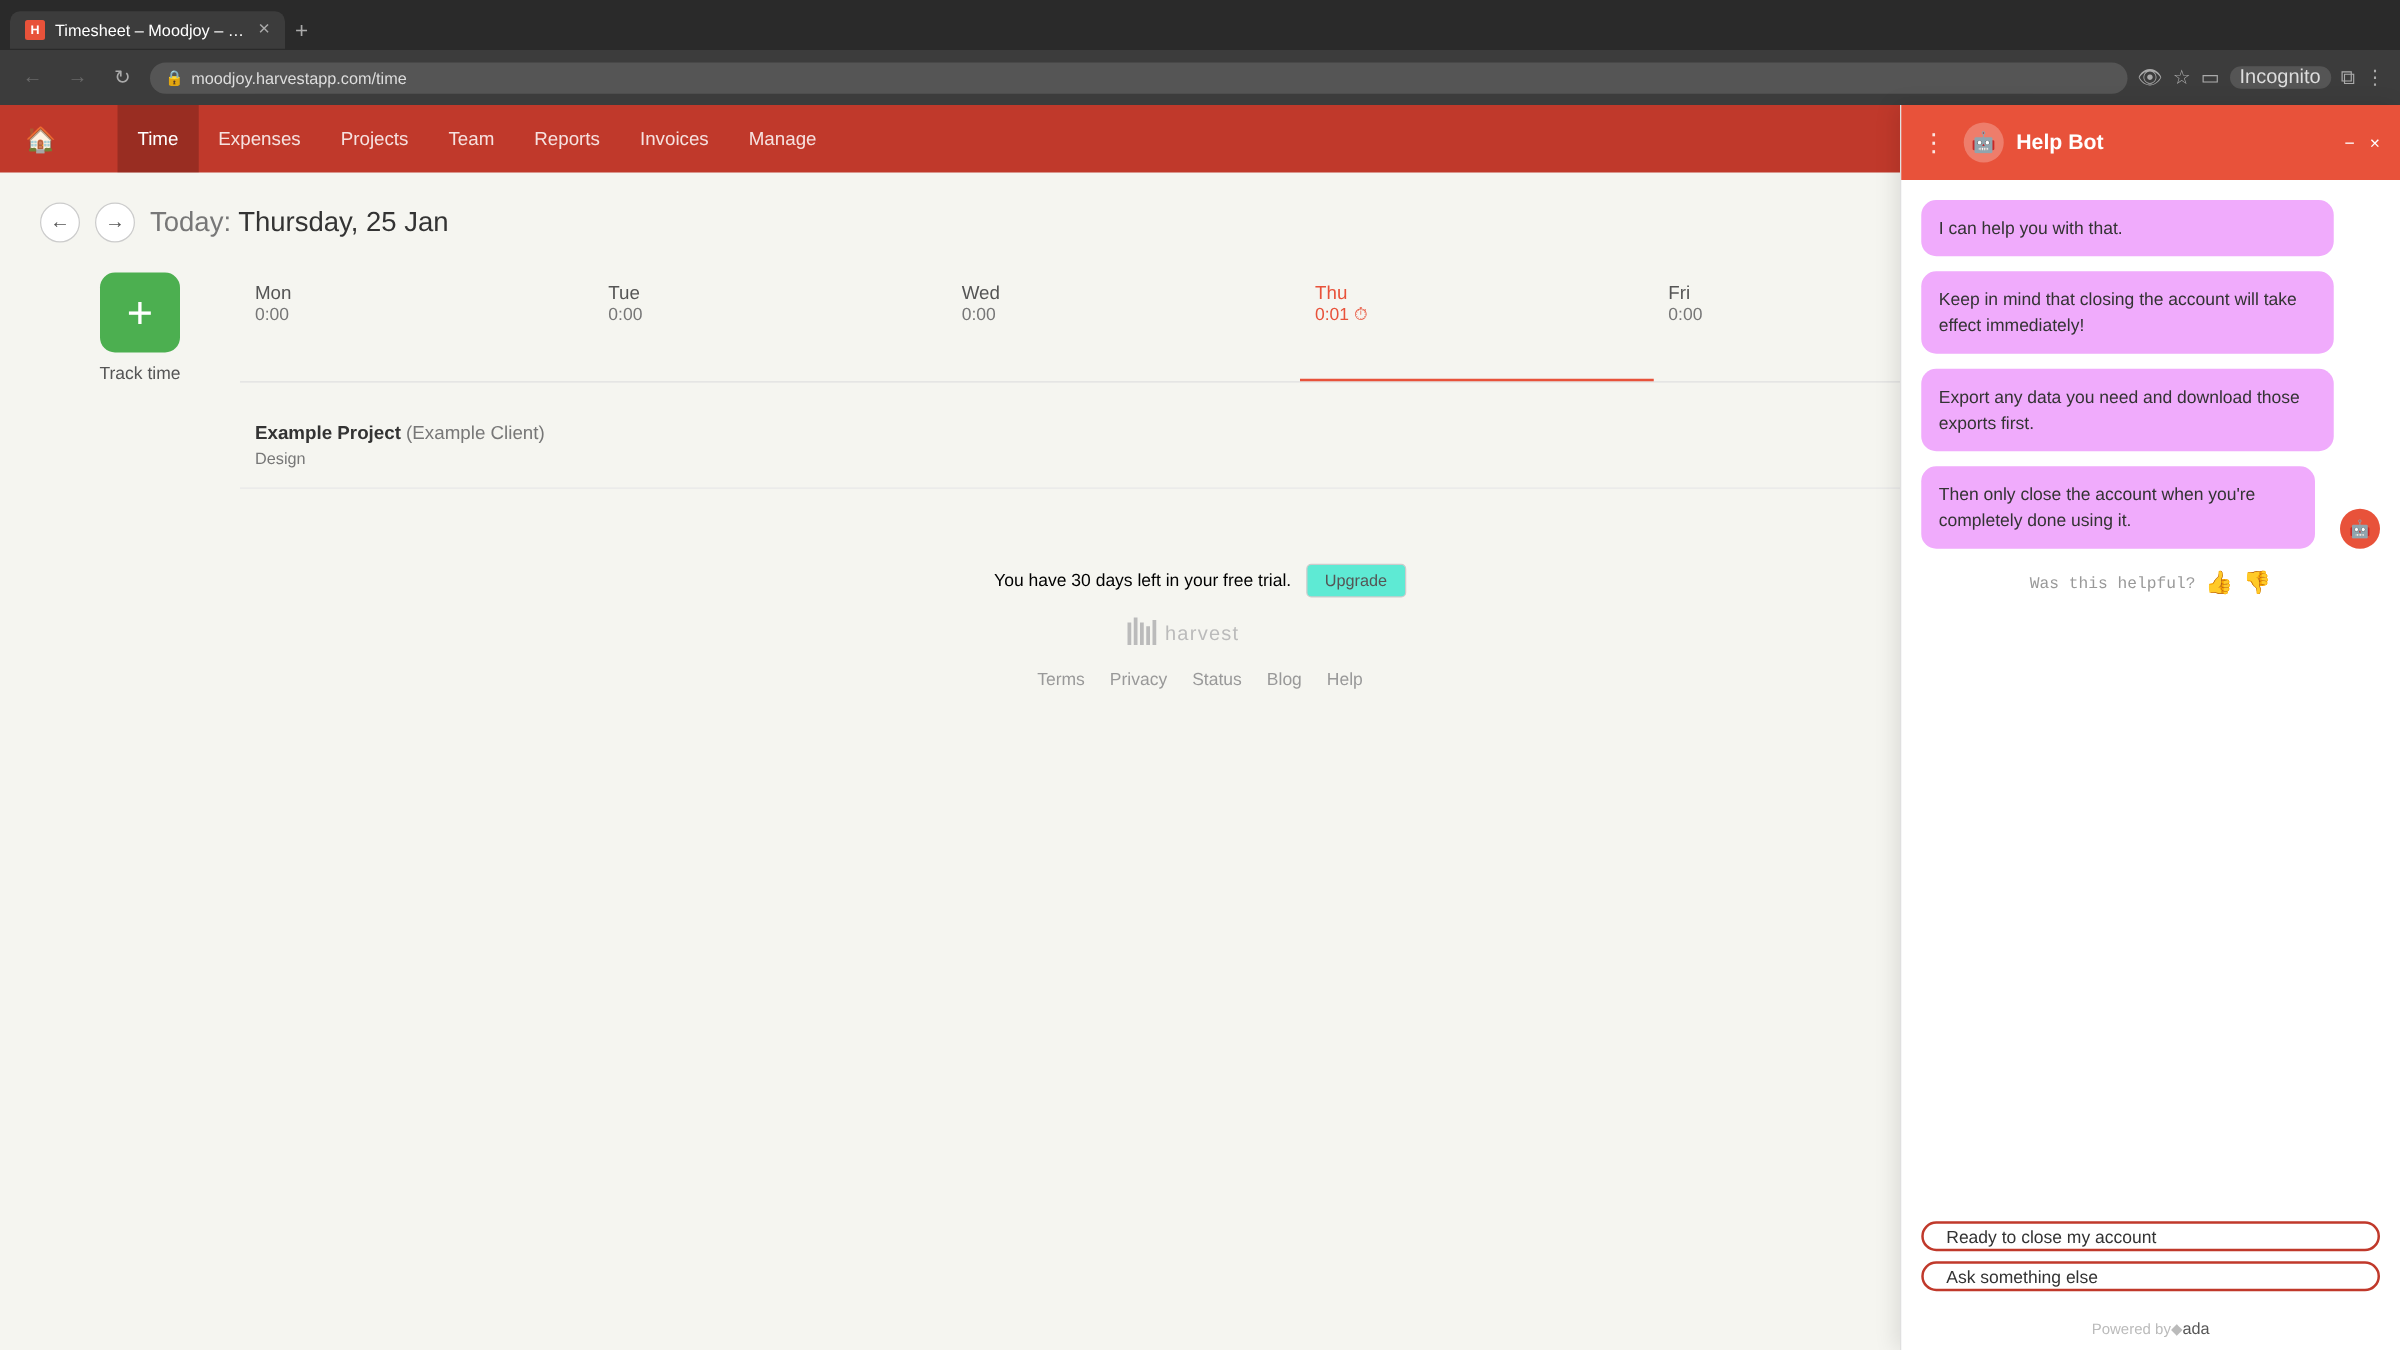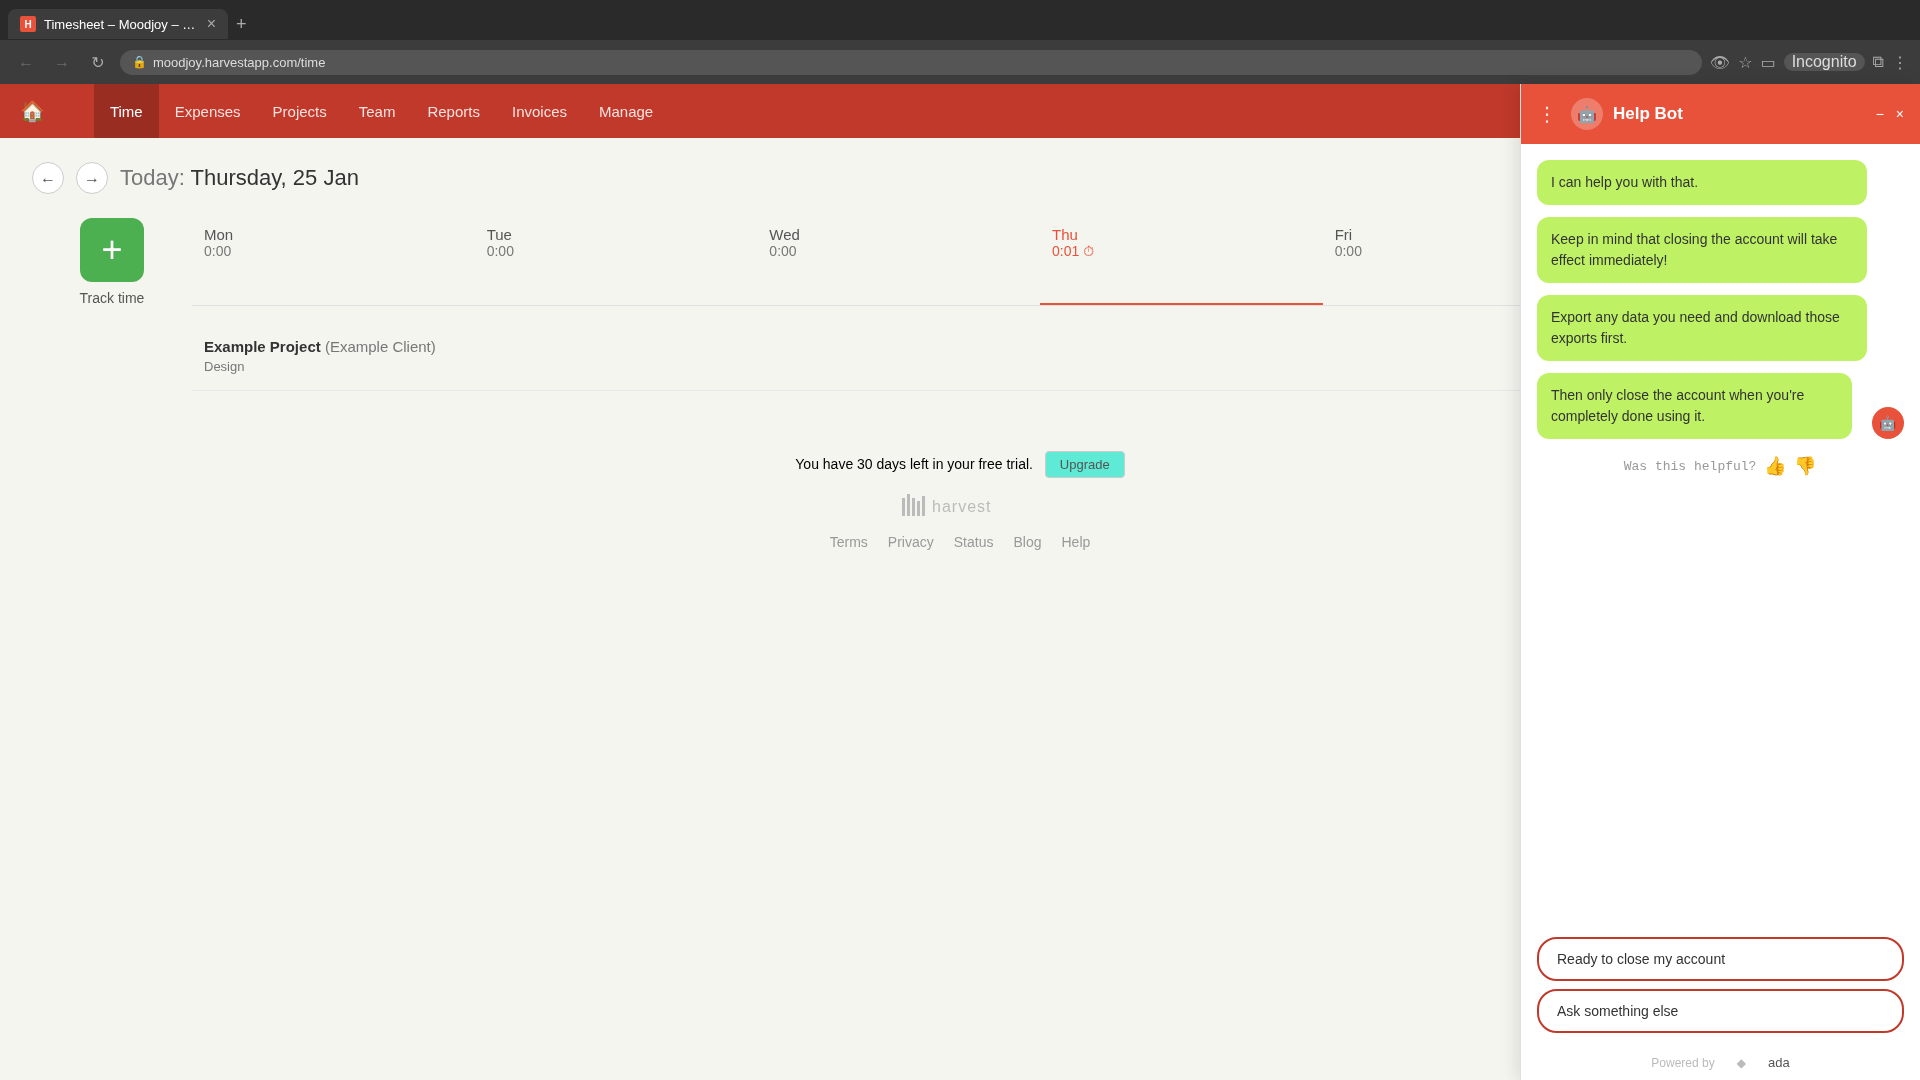--- a/index.html
+++ b/index.html
@@ -67,33 +67,33 @@
 
     
     .help-bot { position: fixed; right: 0; top: calc(40px + 44px); width: 400px; height: calc(1080px - 40px - 44px); background: white; border-left: 1px solid #e0e0e0; display: flex; flex-direction: column; box-shadow: -4px 0 16px rgba(0,0,0,0.1); z-index: 100; }
     .help-bot-header { background: #e8523a; color: white; padding: 14px 16px; display: flex; align-items: center; gap: 10px; }
     .help-bot-icon { width: 32px; height: 32px; background: rgba(255,255,255,0.25); border-radius: 50%; display: flex; align-items: center; justify-content: center; font-size: 16px; }
     .help-bot-title { flex: 1; font-size: 17px; font-weight: 600; }
     .help-bot-actions { display: flex; gap: 12px; }
     .help-bot-options { color: rgba(255,255,255,0.85); font-size: 20px; cursor: pointer; margin-right: 4px; }
 
     .help-bot-messages { flex: 1; overflow-y: auto; padding: 16px; display: flex; flex-direction: column; gap: 12px; }
-    .message-bubble { background: #bef264; border-radius: 12px; padding: 12px 14px; font-size: 14px; line-height: 1.5; color: #333; max-width: 90%; }
+    .message-bubble { background: #f0abfc; border-radius: 12px; padding: 12px 14px; font-size: 14px; line-height: 1.5; color: #333; max-width: 90%; }
     .message-row { display: flex; align-items: flex-end; gap: 8px; }
     .message-row.bot { justify-content: flex-end; gap: 20px; }
     .message-avatar { width: 32px; height: 32px; border-radius: 50%; background: #e8523a; display: flex; align-items: center; justify-content: center; color: white; font-size: 14px; flex-shrink: 0; }
 
     .helpful-row { display: flex; align-items: center; justify-content: center; gap: 8px; margin-top: 4px; font-family: Liberation Mono, monospace; }
     .helpful-text { color: #999; font-size: 13px; }
     .helpful-btn { cursor: pointer; color: #999; font-size: 18px; }
 
     .help-bot-suggestions { padding: 12px 16px; display: flex; flex-direction: column; gap: 8px; }
-    .suggestion-btn { border: 2px solid #c0392b; border-radius: 20px; background: white; padding: 12px 18px; font-size: 14px; color: #333; cursor: pointer; text-align: left; }
-
-    .help-bot-footer { padding: 10px 16px; text-align: center; color: #bbb; font-size: 12px; display: flex; align-items: center; justify-content: center; gap: 22px; }
+    .suggestion-btn { border: 2px solid #c0392b; border-radius: 20px; background: white; padding: 2px 18px; font-size: 14px; color: #333; cursor: pointer; text-align: left; }
+
+    .help-bot-footer { padding: 10px 16px; text-align: center; color: #bbb; font-size: 12px; display: flex; align-items: center; justify-content: center; gap: 0; }
     .ada-logo { font-size: 13px; color: #555; font-weight: 500; }
   </style>
 </head>
 <body>
 
 <div class="browser-chrome">
 
   <div class="browser-tab-bar">
     <div class="browser-tab">
       <div class="favicon">H</div>

